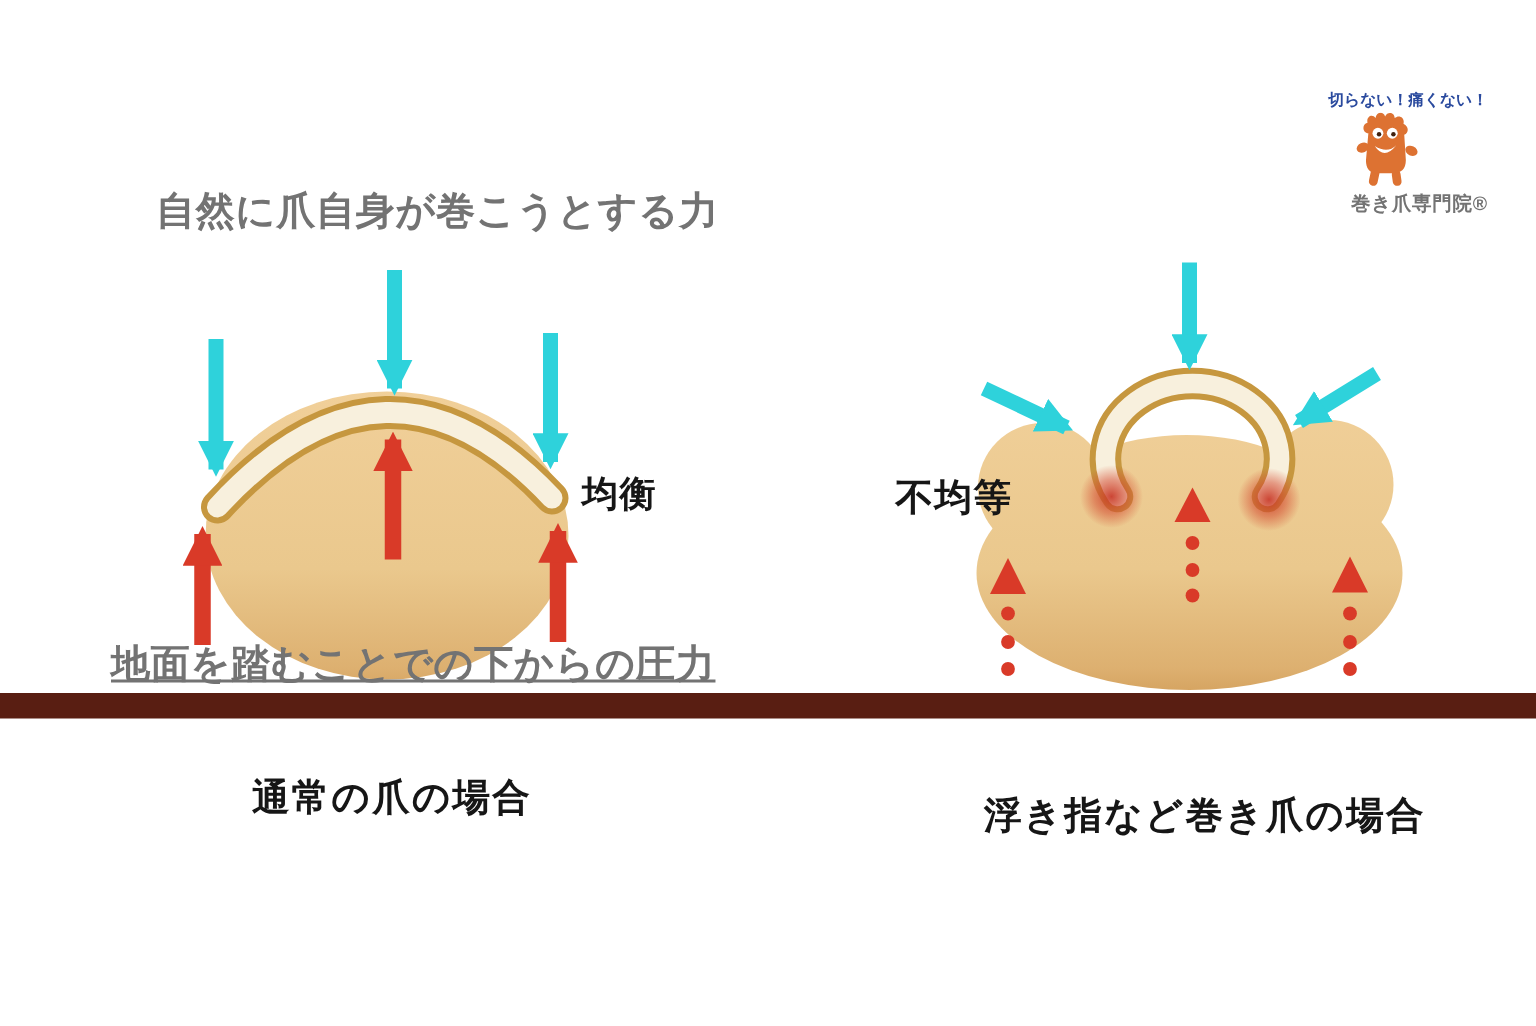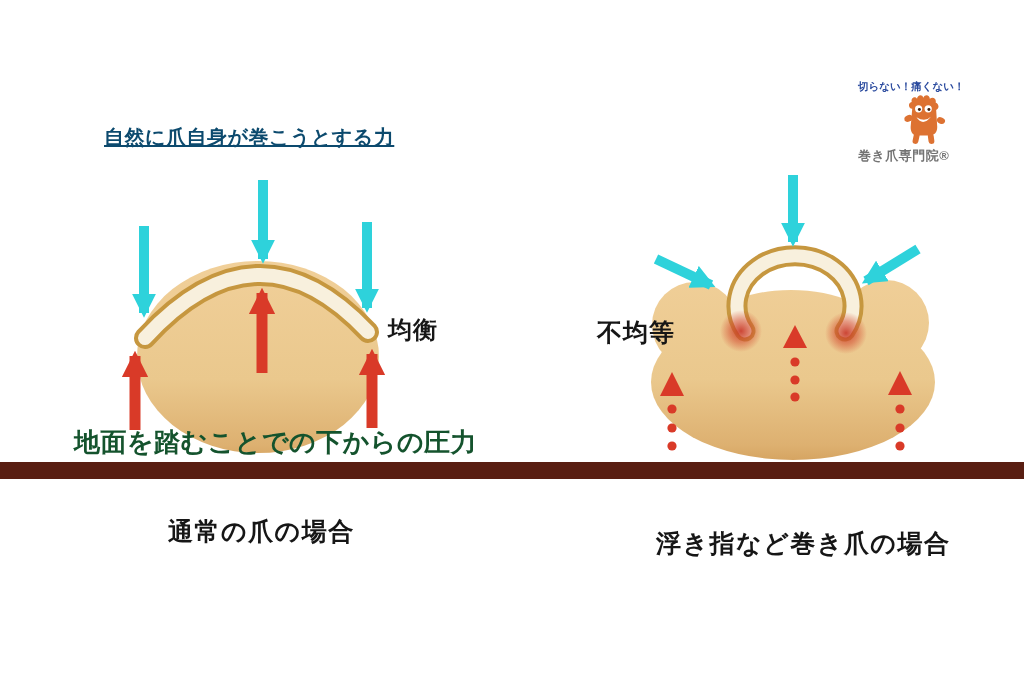--- a/index.html
+++ b/index.html
@@ -3,26 +3,26 @@
 <meta charset="utf-8">
 <style>
   html,body{margin:0;padding:0;background:#e8e8e8;}
   .stage{
     position:relative;width:1024px;height:684px;background:#ffffff;
     overflow:hidden;font-family:"Liberation Sans","DejaVu Sans",sans-serif;
     margin:0 auto;
   }
   .abs{position:absolute;}
   .lbl{white-space:nowrap;font-weight:bold;line-height:1.1;}
-  .lbl-cyan{color:#0c4a6e;font-size:20px;letter-spacing:0.5px;text-decoration:underline;}
-  .lbl-red{color:#14532d;font-size:26px;letter-spacing:0.5px;}
+  .lbl-cyan{color:#737373;font-size:26px;letter-spacing:0.5px;}
+  .lbl-red{color:#737373;font-size:26px;letter-spacing:0.5px;text-decoration:underline;}
   .lbl-black{color:#161616;font-size:24px;letter-spacing:1px;}
   .caption{color:#161616;font-size:25px;font-weight:bold;letter-spacing:1.5px;white-space:nowrap;}
   .ground{position:absolute;left:0;top:462px;width:1024px;height:17px;background:#591e12;}
-  .logo{position:absolute;left:858px;top:60px;width:134px;text-align:left;margin-top:20px;}
+  .logo{position:absolute;left:858px;top:60px;width:134px;text-align:right;}
   .logo-tagline{color:#2a4a9e;font-size:10.5px;font-weight:bold;letter-spacing:0px;white-space:nowrap;}
   .logo-name{color:#737373;font-size:13px;font-weight:bold;letter-spacing:0.5px;white-space:nowrap;margin-top:2px;}
   svg{display:block;}
 </style>
 </head>
 <body>
 
 <div class="stage">
 
   <svg class="abs" style="left:0;top:0;" width="1024" height="684" viewBox="0 0 1024 684">

